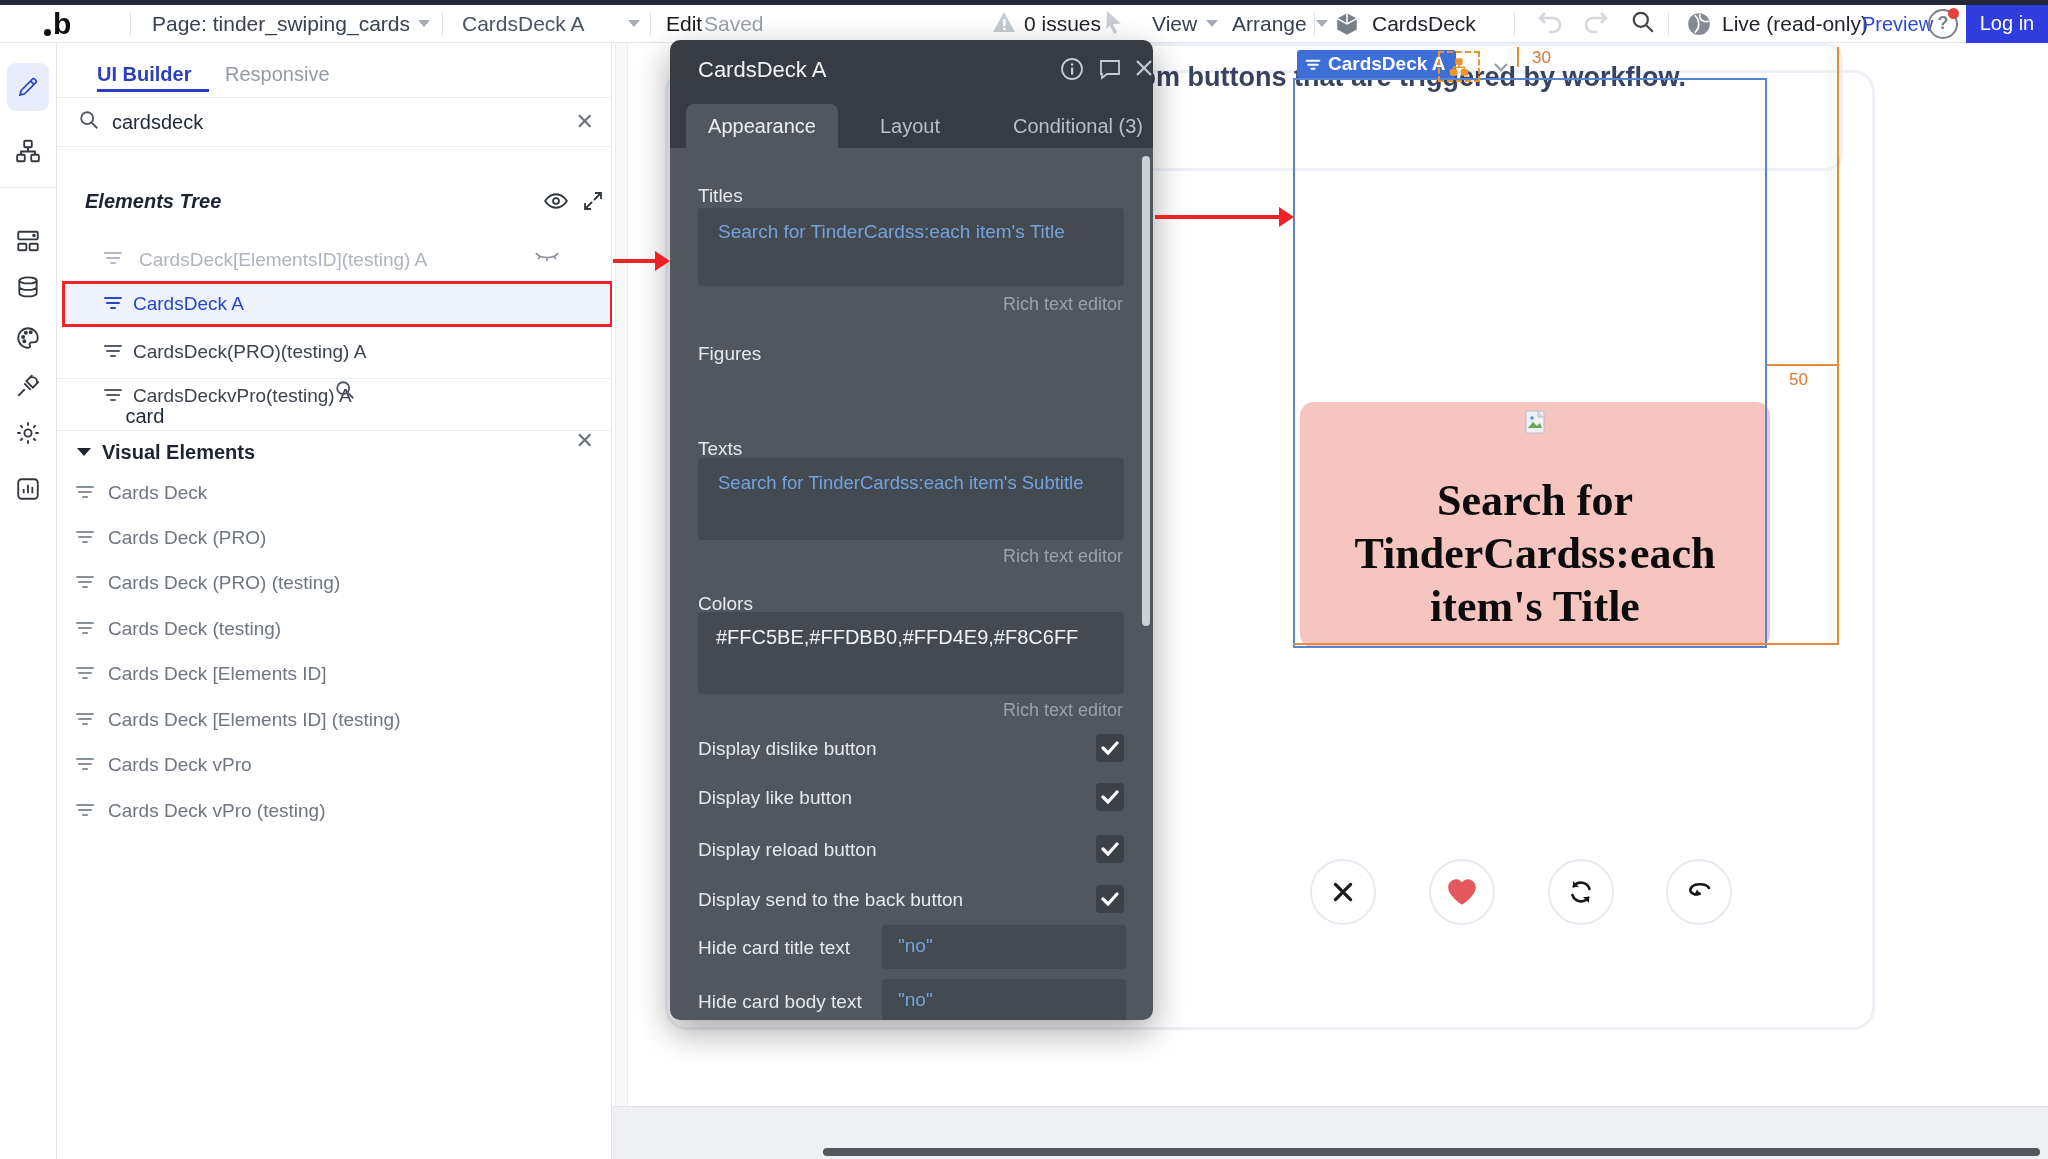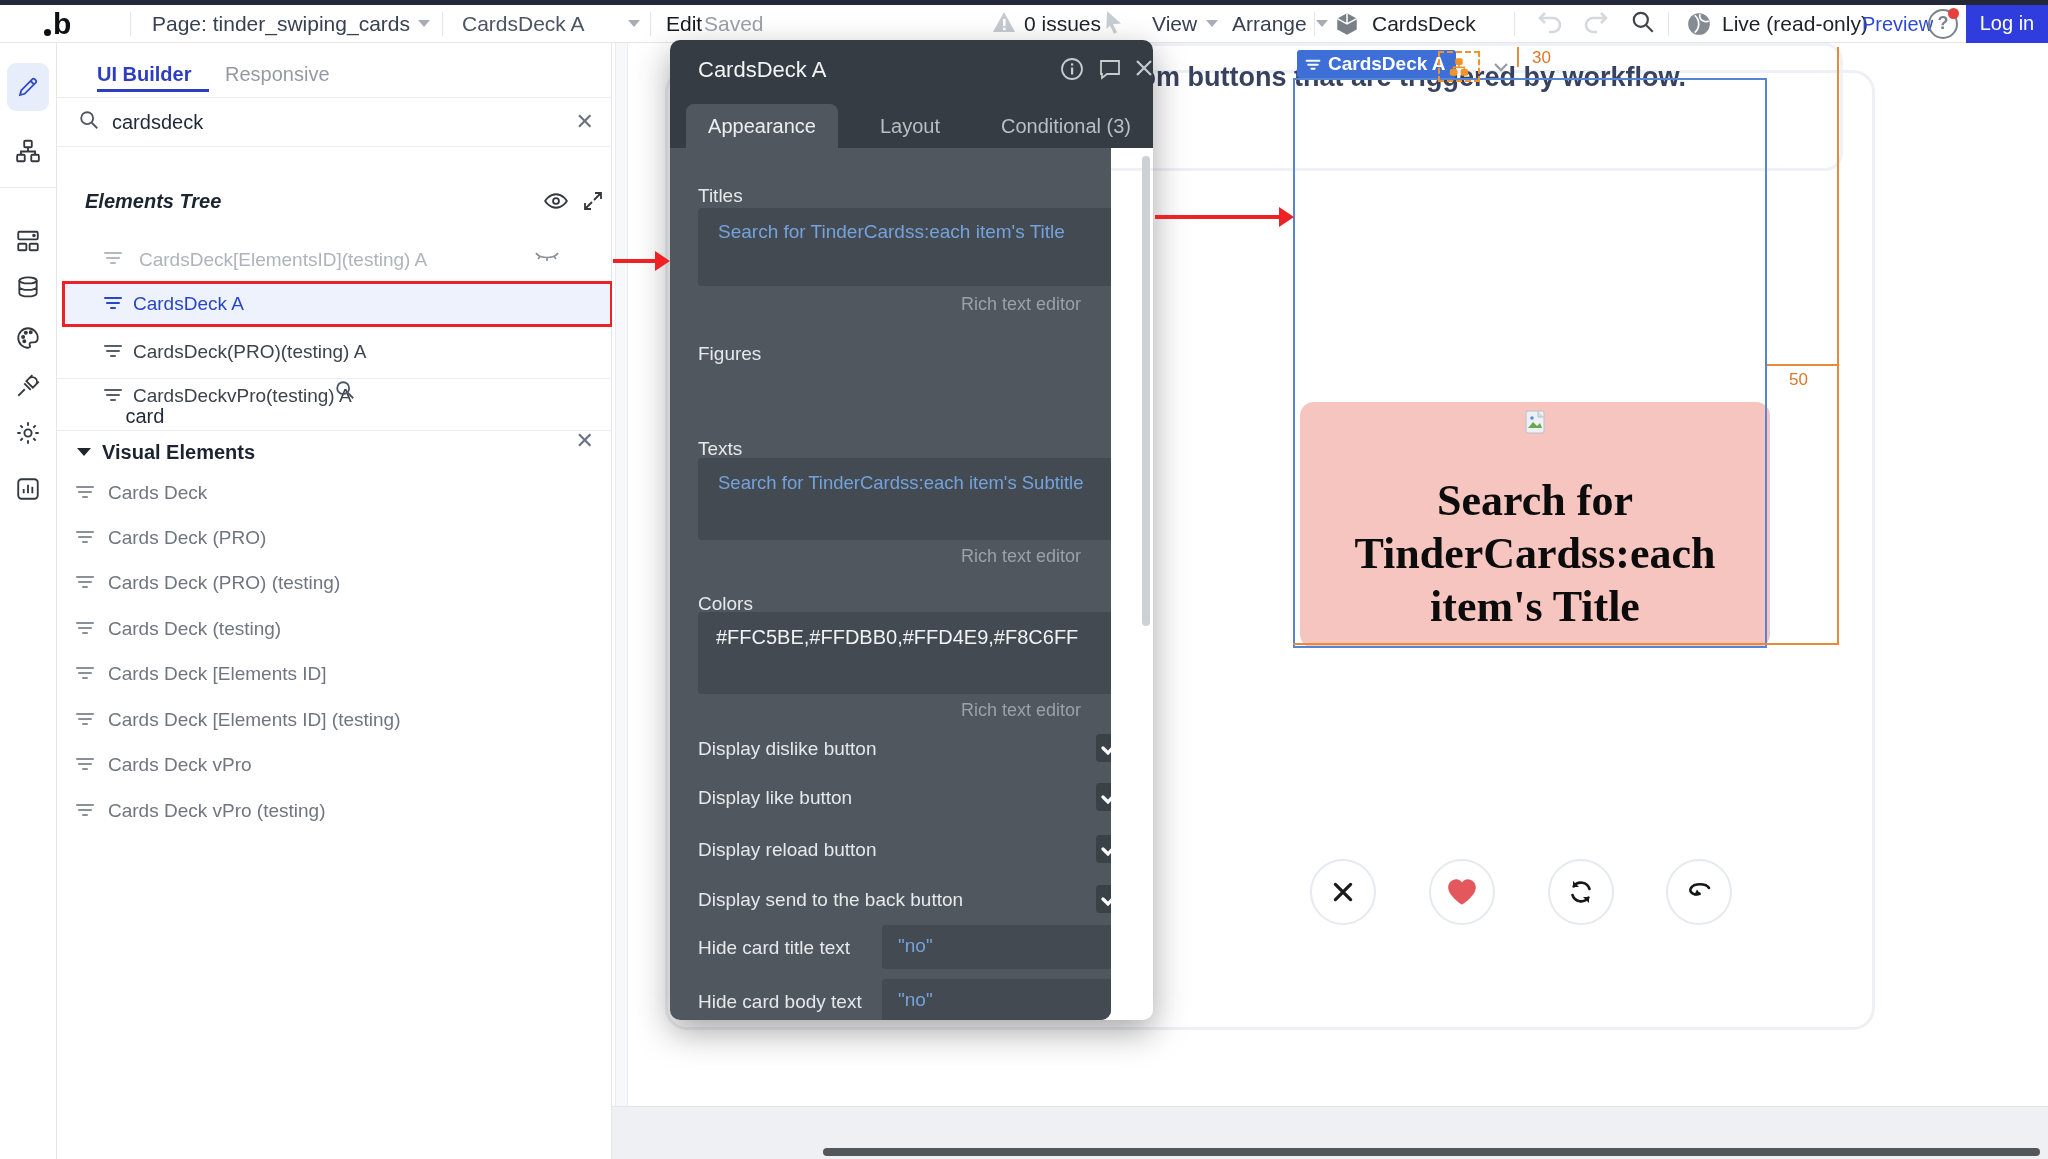--- a/index.html
+++ b/index.html
@@ -79,21 +79,21 @@
 
   
   .arrow-line { background:#ee2224; height:4px; }
   .arrow-head { width:0; height:0; border-top:10px solid transparent; border-bottom:10px solid transparent; border-left:15px solid #ee2224; }
 
   
   #dialog { left:670px; top:40px; width:483px; height:980px; border-radius:10px; box-shadow:0 12px 34px rgba(0,0,0,.35); z-index:40; }
   #dlg-head { position:absolute; left:0; top:0; width:483px; height:108px; background:#363c43; border-radius:10px 10px 0 0; }
   #dlg-title { position:absolute; left:28px; top:17px; color:#f2f4f5; font-size:22px; }
   .dlg-hicon { position:absolute; top:17px; }
-  #dlg-body { position:absolute; left:0; top:108px; width:441px; height:872px; background:#50575e; border-radius:0 0 10px 10px; overflow:hidden; }
+  #dlg-body { position:absolute; left:0; top:108px; width:483px; height:872px; background:#50575e; border-radius:0 0 10px 10px; overflow:hidden; }
   #tab-active { position:absolute; left:16px; top:64px; width:152px; height:44px; background:#50575e; border-radius:8px 8px 0 0; display:flex; align-items:center; justify-content:center; color:#eceef0; font-size:20px; }
   .dlg-tab { position:absolute; top:64px; height:44px; display:flex; align-items:center; justify-content:center; color:#b9bfc5; font-size:20px; }
   .fld-label { position:absolute; left:28px; color:#e6e9eb; font-size:19px; }
   .fld-box { position:absolute; background:#434a52; border-radius:4px; }
   .link-blue { color:#74a3dc; font-size:19px; }
   .rte { position:absolute; right:30px; color:#9aa1a8; font-size:18px; }
   .cb-label { position:absolute; left:28px; color:#e6e9eb; font-size:19px; }
   .cb-box { position:absolute; left:426px; width:28px; height:28px; background:#3a4147; border-radius:4px; display:flex; align-items:center; justify-content:center; }
   #dlg-scroll { position:absolute; right:3px; top:116px; width:8px; height:470px; background:#ccd1d6; border-radius:4px; }
 
@@ -506,21 +506,21 @@
         <svg width="22" height="22" viewBox="0 0 22 22">
             <path d="M4 4l14 14M18 4 4 18" stroke="#c6cbd0" stroke-width="2.2" fill="none"></path>
           </svg>
       </span>
       <div class="dlg-tab" id="tab-active">
           <span>Appearance</span>
         </div>
       <div class="dlg-tab" style="left:180px; width:120px;">
           <span>Layout</span>
         </div>
-      <div class="dlg-tab" style="left:312px; width:168px;">
+      <div class="dlg-tab" style="left:324px; width:168px;">
           <span>Conditional (3)</span>
         </div>
     </div>
 
     <div id="dlg-body">
 
       <span class="fld-label" style="top:37px">Titles</span>
       <div class="fld-box" style="left:28px; top:60px; width:426px; height:78px; padding:13px 20px;">
         <span class="link-blue" style="white-space:nowrap">Search for TinderCardss:each item's Title</span>
       </div>

